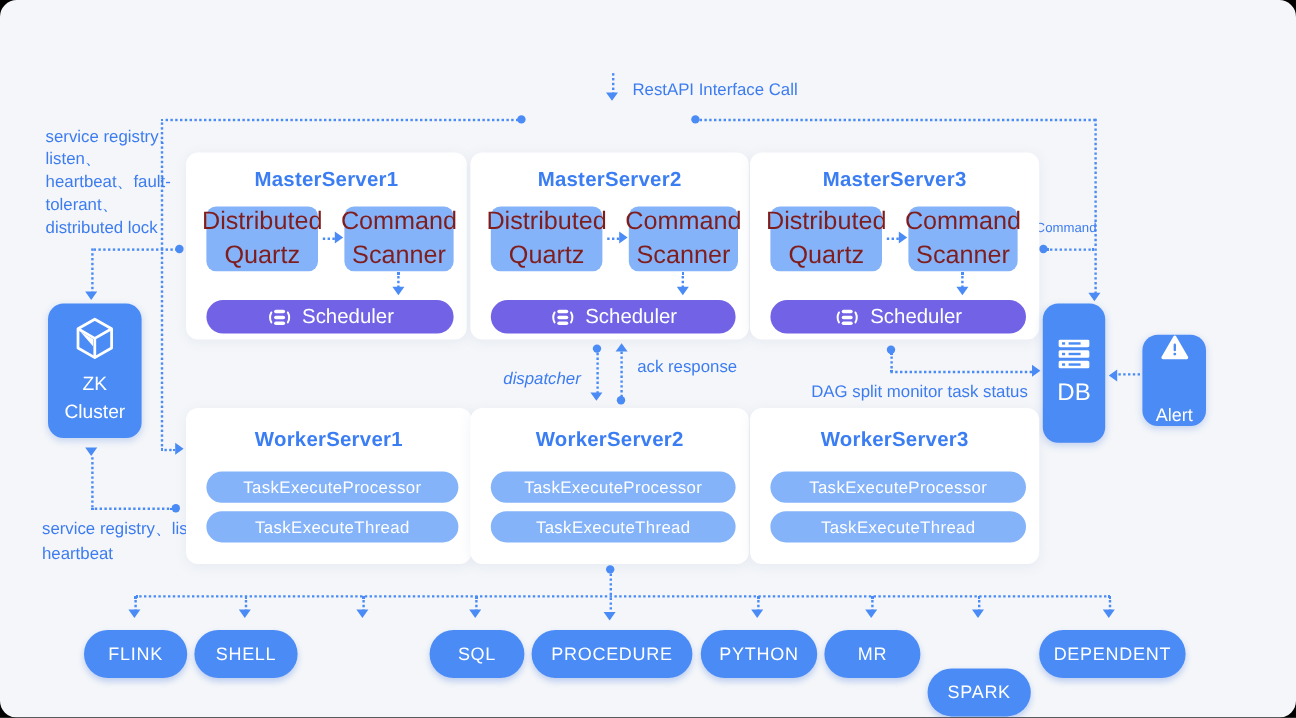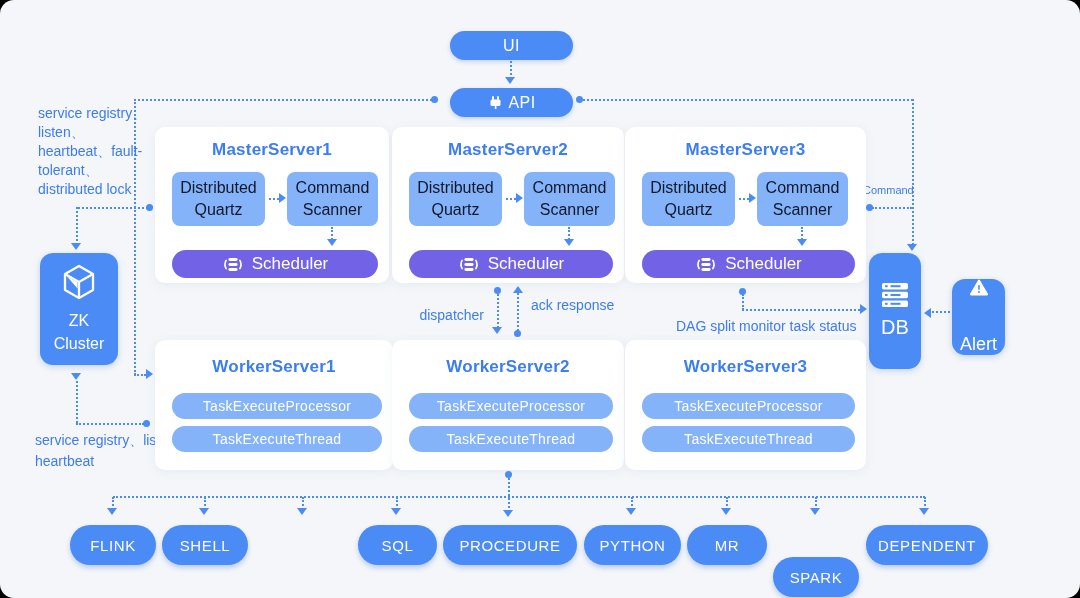--- a/index.html
+++ b/index.html
@@ -30,23 +30,23 @@
     border-radius:20px;display:flex;align-items:center;justify-content:center;
     font-size:15px;letter-spacing:.6px;box-shadow:0 3px 5px rgba(60,110,220,.3);}
   
   .card{position:absolute;background:#fff;border-radius:10px;
     box-shadow:0 2px 10px rgba(120,140,180,.10);}
   .card-title{position:absolute;top:13px;left:0;right:0;text-align:center;
     color:#3b7df2;font-size:17px;font-weight:bold;letter-spacing:.2px;}
   .master{top:127px;height:156px;}
   .worker{top:340px;height:130px;}
   .worker .card-title{top:17px;}
-  .mbox{position:absolute;top:45px;height:54px;background:var(--light);color:#0f172a;
+  .mbox{position:absolute;top:45px;height:54px;background:var(--light);color:#7f1d1d;
     border-radius:8px;display:flex;align-items:center;justify-content:center;
-    text-align:center;font-size:16px;line-height:1.35;padding:0 4px;box-sizing:border-box;}
+    text-align:center;font-size:21px;line-height:1.35;padding:0 4px;box-sizing:border-box;}
   .quartz{left:17px;width:93px;}
   .scanner{left:132px;width:91px;}
   .in-h{left:114px;top:71px;width:10px;}
   .in-h-arrow{left:124px;top:66px;}
   .in-v{left:176px;top:100px;height:13px;}
   .in-v-arrow{left:172px;top:112px;}
   .sched{position:absolute;left:17px;right:11px;top:123px;height:28px;background:var(--purple);
     border-radius:14px;color:#fff;display:flex;align-items:center;justify-content:center;
     gap:8px;font-size:17px;}
   .wpill{position:absolute;left:17px;right:11px;height:26px;background:var(--light);
@@ -57,36 +57,25 @@
     display:flex;flex-direction:column;align-items:center;justify-content:center;
     box-shadow:0 2px 6px rgba(60,110,220,.25);}
   
   .note{position:absolute;color:var(--label);font-size:14px;line-height:1.4;}
 </style>
 </head>
 <body>
 
 <div id="canvas">
 
-  <div class="pill" style="left:450px;top:31px;width:123px;height:29px;">
-    <span>UI</span>
-  </div>
 
   <div class="lv" style="left:510px;top:61px;height:18px;"></div>
   <div class="ah ah-down" style="left:505px;top:77px;"></div>
-
-  <div class="pill" style="left:450px;top:88px;width:123px;height:29px;">
-    <svg width="15" height="15" viewBox="0 0 15 15">
-      <rect x="4" y="1" width="2" height="4" rx="1" fill="#fff"></rect>
-      <rect x="9" y="1" width="2" height="4" rx="1" fill="#fff"></rect>
-      <rect x="2.5" y="4.6" width="10" height="6.4" rx="1.6" fill="#fff"></rect>
-      <rect x="6.8" y="11" width="1.6" height="3" fill="#fff"></rect>
-    </svg>
-    <span>API</span>
-  </div>
+  <div class="note" style="left:527px;top:65px;">RestAPI Interface Call</div>
+
 
   <div class="ep" style="left:431px;top:96px;"></div>
   <div class="lh" style="left:138px;top:99px;width:294px;"></div>
   <div class="lv" style="left:134px;top:99px;height:276px;"></div>
   <div class="lh" style="left:134px;top:374px;width:12px;"></div>
   <div class="ah ah-right" style="left:146px;top:369px;"></div>
 
   <div class="ep" style="left:146px;top:204px;"></div>
   <div class="lh" style="left:78px;top:207px;width:70px;"></div>
   <div class="lv" style="left:76px;top:207px;height:38px;"></div>
@@ -177,21 +166,21 @@
       <span>Scheduler</span>
     </div>
   </div>
 
   <div class="ep" style="left:494px;top:287px;"></div>
   <div class="lv" style="left:497px;top:294px;height:34px;"></div>
   <div class="ah ah-down" style="left:492px;top:327px;"></div>
   <div class="ah ah-up" style="left:513px;top:286px;"></div>
   <div class="lv" style="left:517px;top:293px;height:38px;"></div>
   <div class="ep" style="left:514px;top:330px;"></div>
-  <div class="note" style="left:404px;top:306px;width:80px;text-align:right;">dispatcher</div>
+  <div class="note" style="left:404px;top:306px;width:80px;text-align:right;font-style:italic;">dispatcher</div>
   <div class="note" style="left:531px;top:296px;width:84px;">ack response</div>
 
   <div class="ep" style="left:739px;top:288px;"></div>
   <div class="lv" style="left:742px;top:294px;height:16px;"></div>
   <div class="lh" style="left:742px;top:309px;width:118px;"></div>
   <div class="ah ah-right" style="left:860px;top:304px;"></div>
   <div class="note" style="left:676px;top:317px;">DAG split monitor task status</div>
 
   <div class="block" style="left:869px;top:253px;width:52px;height:116px;gap:9px;">
     <svg width="26" height="24" viewBox="0 0 26 24">
@@ -212,21 +201,21 @@
 
   <div class="ah ah-left" style="left:924px;top:308px;"></div>
   <div class="lh" style="left:932px;top:311px;width:18px;"></div>
 
   <div class="block" style="left:952px;top:279px;width:53px;height:76px;gap:5px;">
     <svg width="32" height="28" viewBox="0 0 34 30">
       <path d="M17 3 L31 27 L3 27 Z" fill="#fff" stroke="#fff" stroke-width="4" stroke-linejoin="round"></path>
       <rect x="15.6" y="10.5" width="2.8" height="9" rx="1.4" fill="#4a8bf5"></rect>
       <circle cx="17" cy="23" r="1.7" fill="#4a8bf5"></circle>
     </svg>
-    <div style="font-size:18px;margin-top:33px;">Alert</div>
+    <div style="font-size:15px;margin-top:33px;">Alert</div>
   </div>
 
   <div class="card worker" style="left:155px;width:238px;">
     <div class="card-title">WorkerServer1</div>
     <div class="wpill" style="top:53px;">TaskExecuteProcessor</div>
     <div class="wpill" style="top:86px;">TaskExecuteThread</div>
   </div>
   <div class="card worker" style="left:392px;width:232px;">
     <div class="card-title">WorkerServer2</div>
     <div class="wpill" style="top:53px;">TaskExecuteProcessor</div>

